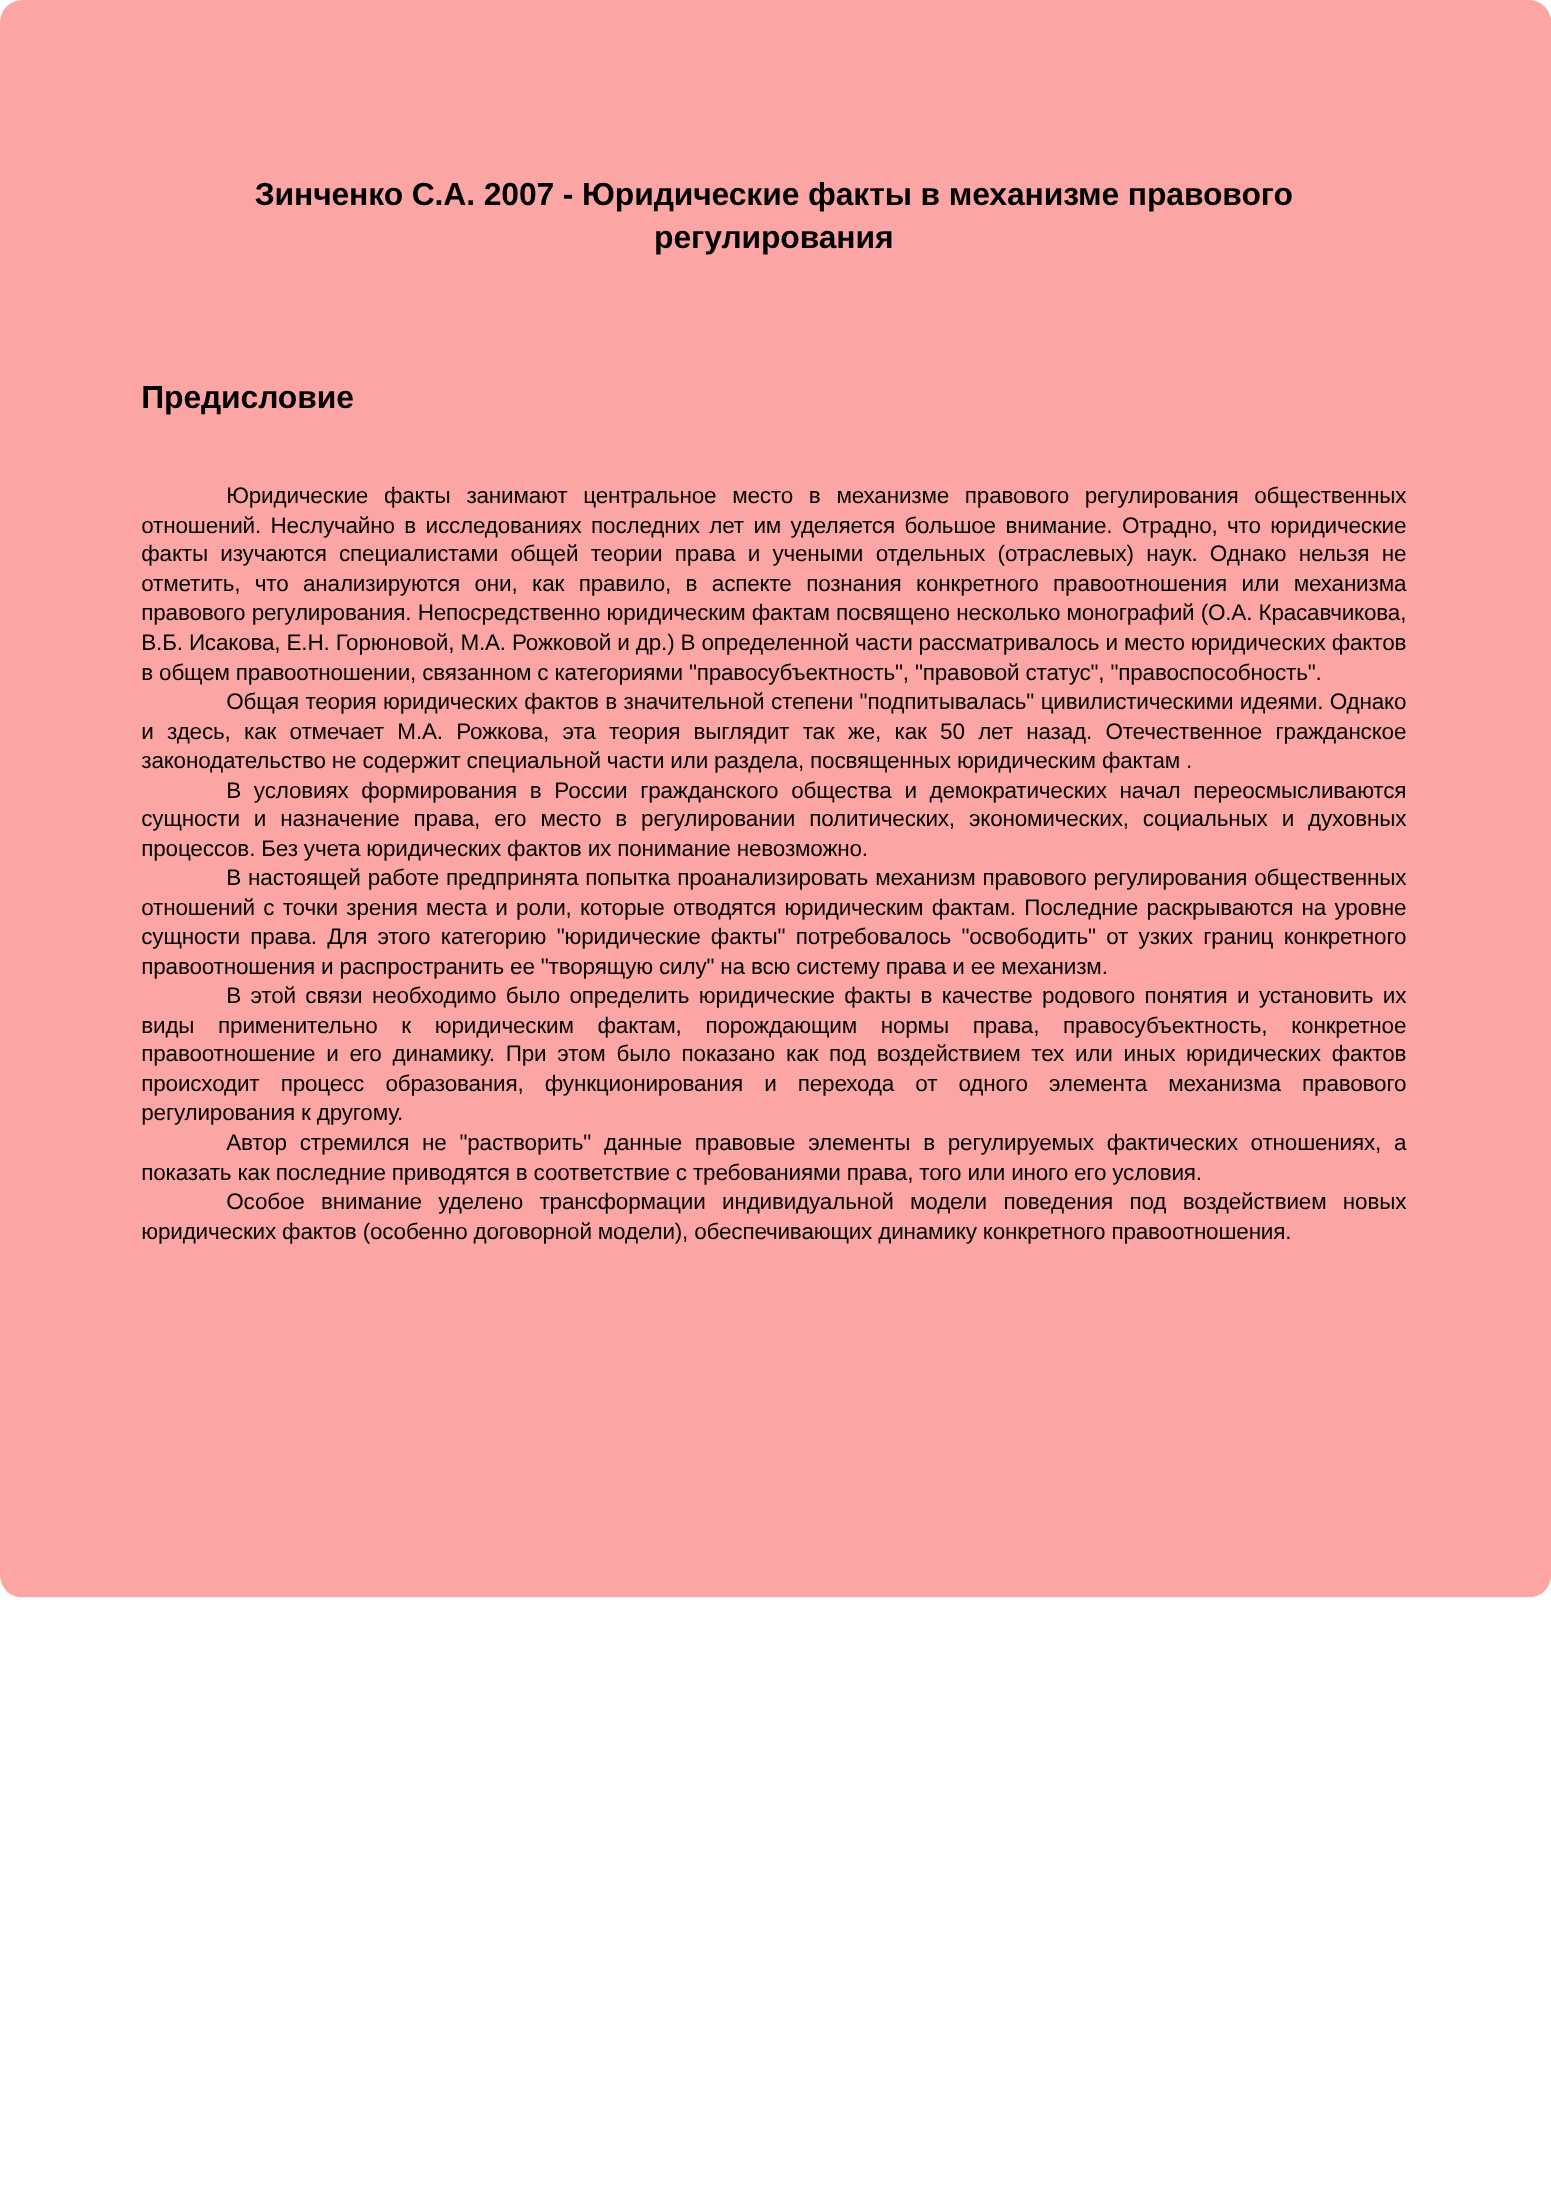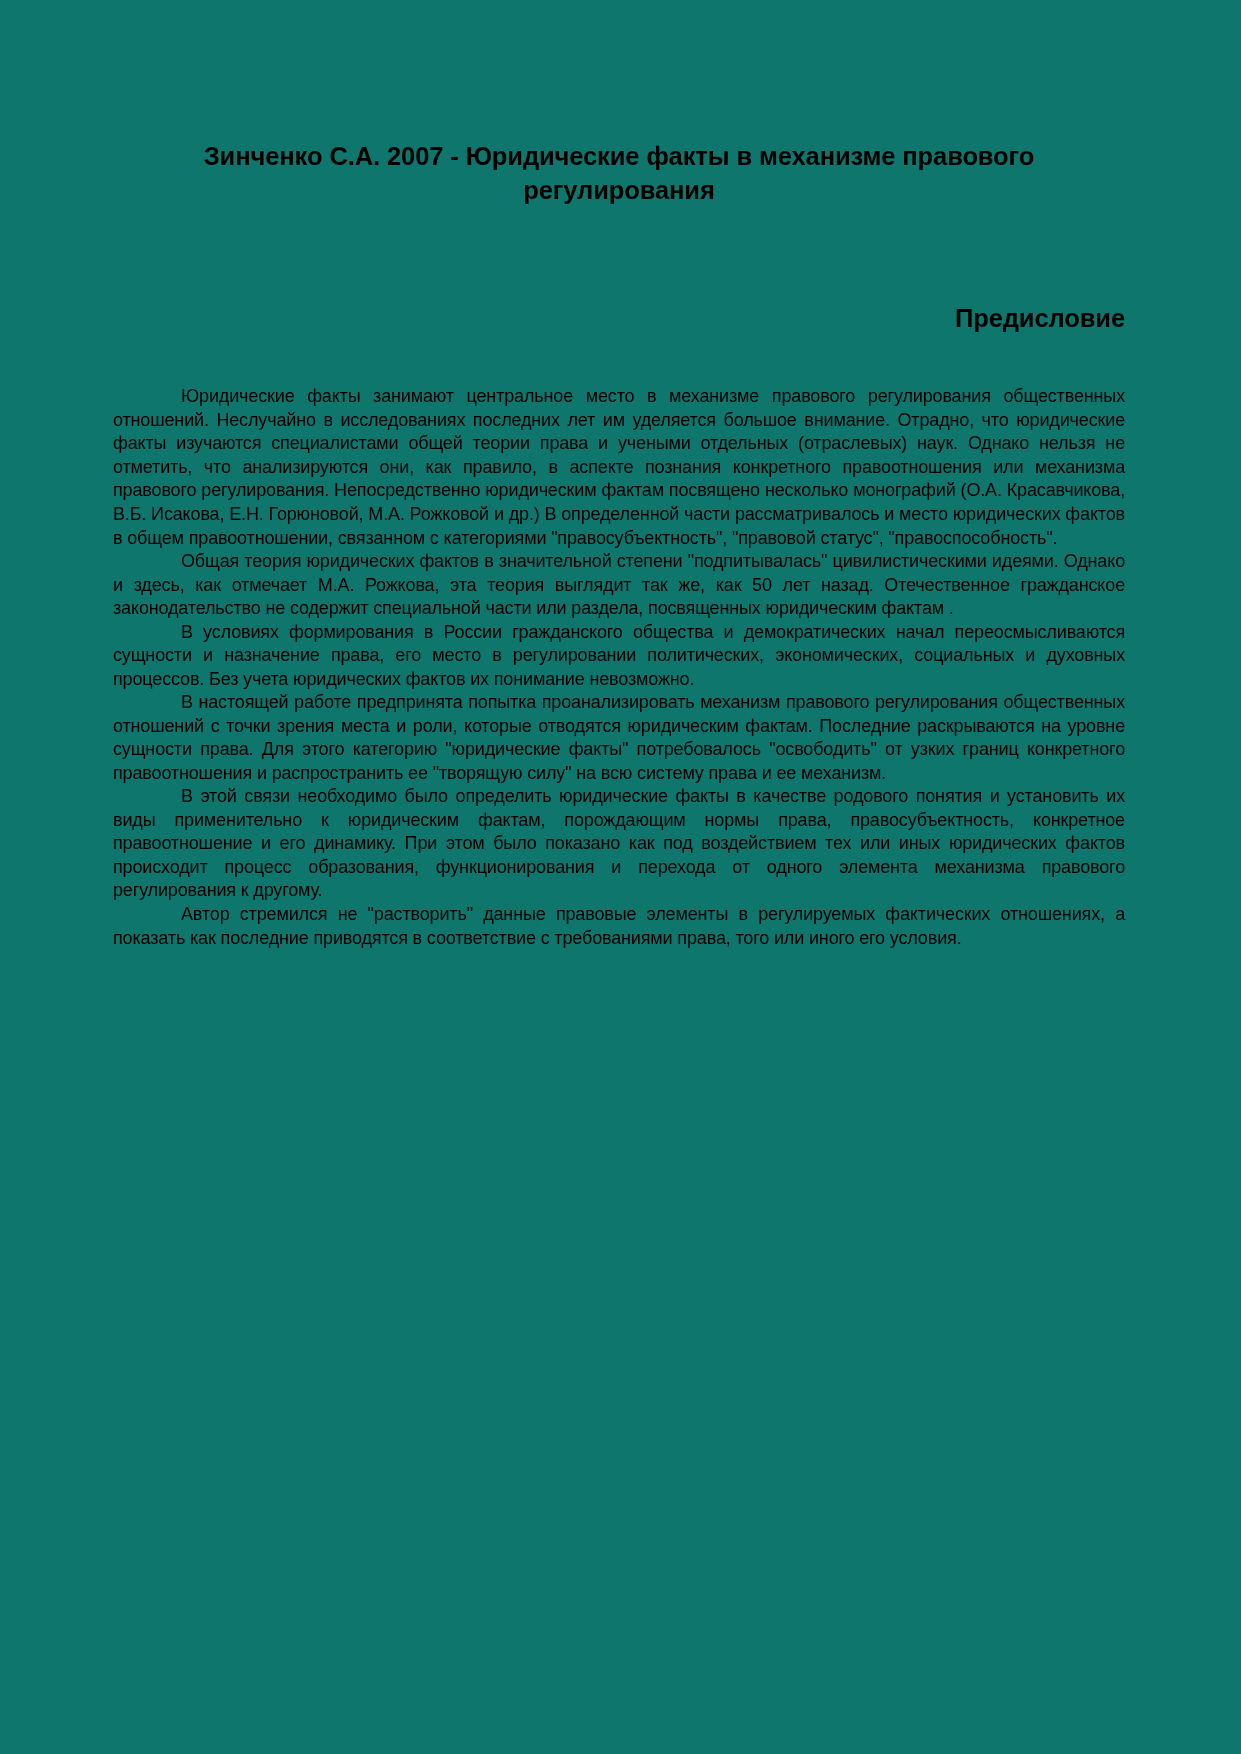--- a/index.html
+++ b/index.html
@@ -8,45 +8,46 @@
     padding: 0;
     background: #ffffff;
   }
   body {
     font-family: "Liberation Sans", "DejaVu Sans", sans-serif;
     color: #000000;
   }
   .page {
     position: relative;
     width: 1241px;
-    height: 1754px;
+    height: 1278px;
     margin: 0 auto;
-    background: #0f766e;
+    background: #fca5a5;
     box-sizing: border-box;
     overflow: hidden;
+    border-radius: 18px;
   }
   .content {
     position: absolute;
     left: 113px;
     top: 140px;
     width: 1012px;
   }
   .doc-title {
     font-size: 25.5px;
     font-weight: bold;
     line-height: 1.32;
     text-align: center;
     margin: 0 auto;
     width: 845px;
     letter-spacing: -0.1px;
   }
   .section-heading {
     font-size: 25.5px;
     font-weight: bold;
-    text-align: right;
+    text-align: left;
     margin: 0;
     padding-top: 97px;
     letter-spacing: -0.1px;
   }
   .body-block {
     padding-top: 52px;
   }
   p.para {
     margin: 0;
     font-size: 18px;
@@ -72,16 +73,17 @@
 
     <h2 class="section-heading">Предисловие</h2>
 
     <div class="body-block">
       <p class="para">Юридические факты занимают центральное место в механизме правового регулирования общественных отношений. Неслучайно в исследованиях последних лет им уделяется большое внимание. Отрадно, что юридические факты изучаются специалистами общей теории права и учеными отдельных (отраслевых) наук. Однако нельзя не отметить, что анализируются они, как правило, в аспекте познания конкретного правоотношения или механизма правового регулирования. Непосредственно юридическим фактам посвящено несколько монографий (О.А. Красавчикова, В.Б. Исакова, Е.Н. Горюновой, М.А. Рожковой и др.) В определенной части рассматривалось и место юридических фактов в общем правоотношении, связанном с категориями "правосубъектность", "правовой статус", "правоспособность".</p>
       <p class="para">Общая теория юридических фактов в значительной степени "подпитывалась" цивилистическими идеями. Однако и здесь, как отмечает М.А. Рожкова, эта теория выглядит так же, как 50 лет назад. Отечественное гражданское законодательство не содержит специальной части или раздела, посвященных юридическим фактам .</p>
       <p class="para">В условиях формирования в России гражданского общества и демократических начал переосмысливаются сущности и назначение права, его место в регулировании политических, экономических, социальных и духовных процессов. Без учета юридических фактов их понимание невозможно.</p>
       <p class="para">В настоящей работе предпринята попытка проанализировать механизм правового регулирования общественных отношений с точки зрения места и роли, которые отводятся юридическим фактам. Последние раскрываются на уровне сущности права. Для этого категорию "юридические факты" потребовалось "освободить" от узких границ конкретного правоотношения и распространить ее "творящую силу" на всю систему права и ее механизм.</p>
       <p class="para">В этой связи необходимо было определить юридические факты в качестве родового понятия и установить их виды применительно к юридическим фактам, порождающим нормы права, правосубъектность, конкретное правоотношение и его динамику. При этом было показано как под воздействием тех или иных юридических фактов происходит процесс образования, функционирования и перехода от одного элемента механизма правового регулирования к другому.</p>
       <p class="para">Автор стремился не "растворить" данные правовые элементы в регулируемых фактических отношениях, а показать как последние приводятся в соответствие с требованиями права, того или иного его условия.</p>
+      <p class="para">Особое внимание уделено трансформации индивидуальной модели поведения под воздействием новых юридических фактов (особенно договорной модели), обеспечивающих динамику конкретного правоотношения.</p>
     </div>
 
   </div>
 </div>
 
 </body></html>

